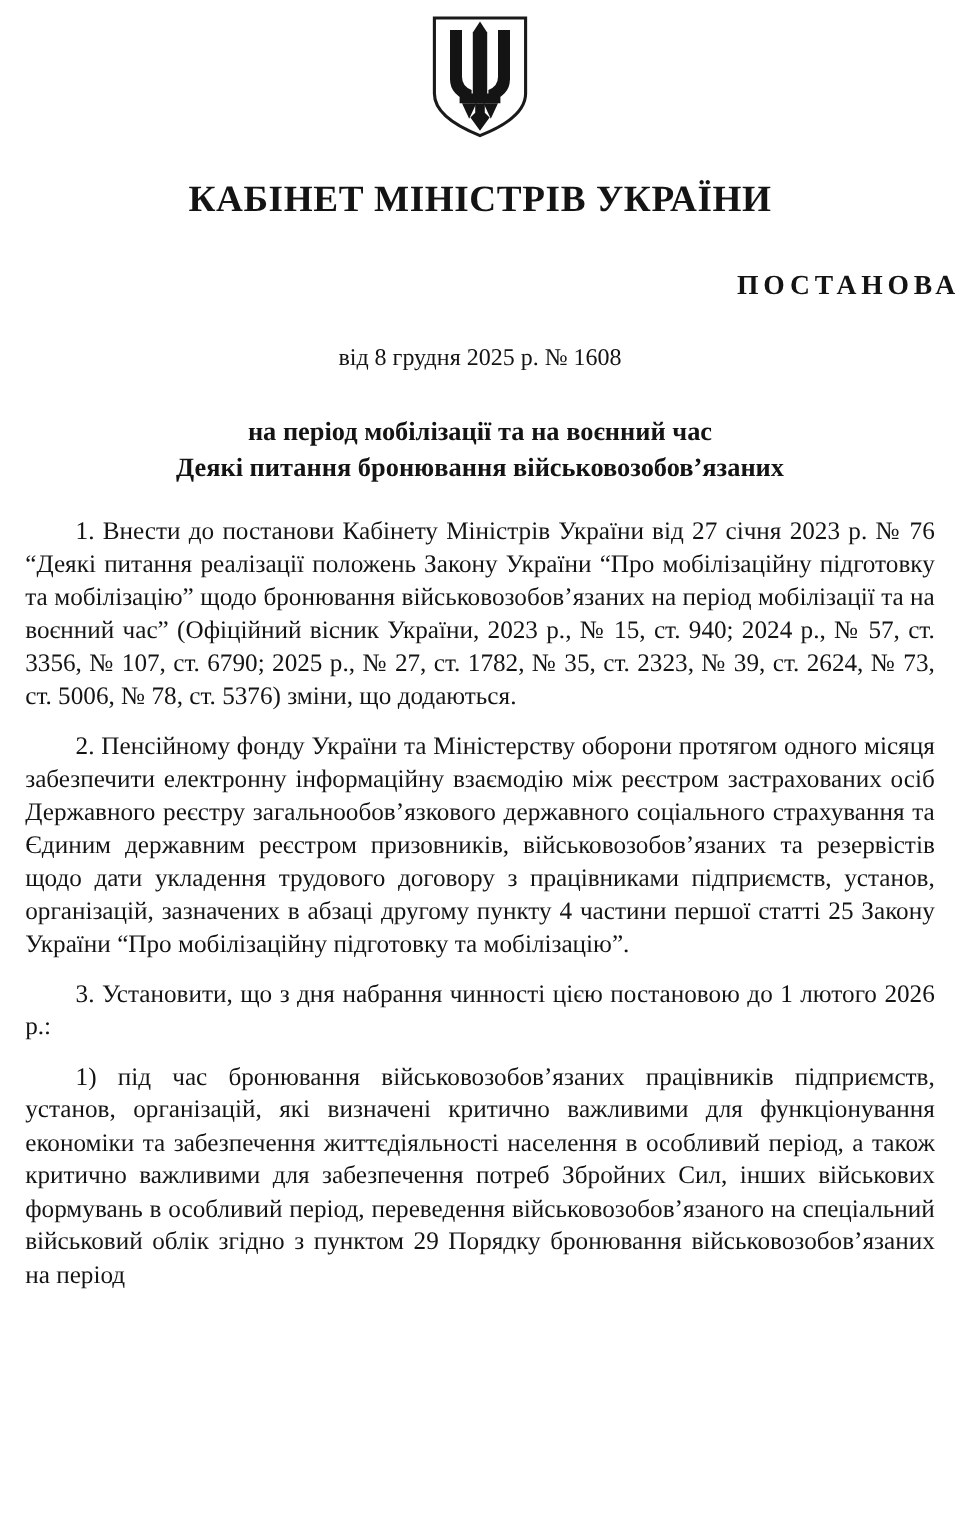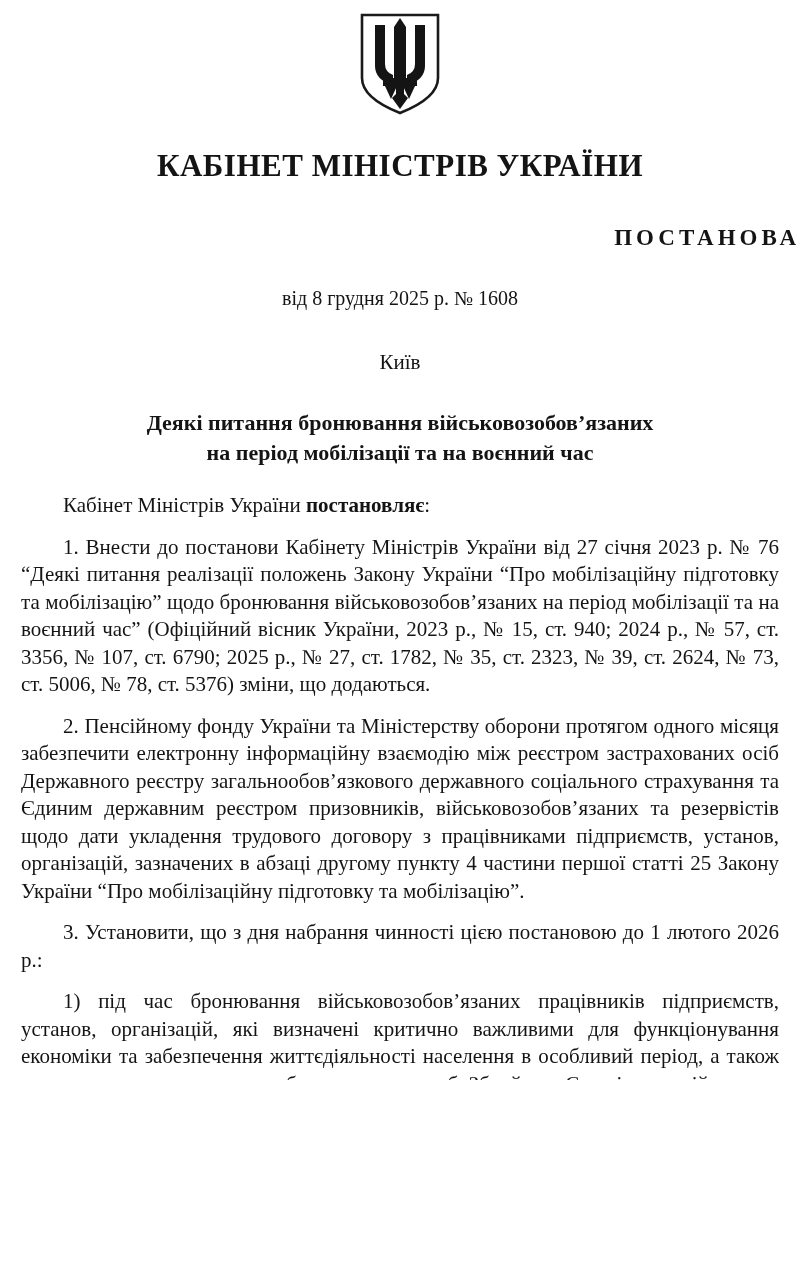--- a/index.html
+++ b/index.html
@@ -89,28 +89,26 @@
       </svg>
     </span>
   </div>
 
   <div class="org-name">КАБІНЕТ МІНІСТРІВ УКРАЇНИ</div>
 
   <div class="doc-type">ПОСТАНОВА</div>
 
   <div class="date-line">від 8 грудня 2025 р. № 1608</div>
 
-  <div class="city">Київ</div>
 
   <div class="doc-title">
+    <div>на період мобілізації та на воєнний час</div>
     <div>Деякі питання бронювання військовозобов’язаних</div>
-    <div>на період мобілізації та на воєнний час</div>
   </div>
 
   <div class="body-text">
-    <p><span>Кабінет Міністрів України </span><b>постановляє</b><span>:</span></p>
     <p>1. Внести до постанови Кабінету Міністрів України від 27 січня 2023 р. № 76 “Деякі питання реалізації положень Закону України “Про мобілізаційну підготовку та мобілізацію” щодо бронювання військовозобов’язаних на період мобілізації та на воєнний час” (Офіційний вісник України, 2023 р., № 15, ст. 940; 2024 р., № 57, ст. 3356, № 107, ст. 6790; 2025 р., № 27, ст. 1782, № 35, ст. 2323, № 39, ст. 2624, № 73, ст. 5006, № 78, ст. 5376) зміни, що додаються.</p>
     <p>2. Пенсійному фонду України та Міністерству оборони протягом одного місяця забезпечити електронну інформаційну взаємодію між реєстром застрахованих осіб Державного реєстру загальнообов’язкового державного соціального страхування та Єдиним державним реєстром призовників, військовозобов’язаних та резервістів щодо дати укладення трудового договору з працівниками підприємств, установ, організацій, зазначених в абзаці другому пункту 4 частини першої статті 25 Закону України “Про мобілізаційну підготовку та мобілізацію”.</p>
     <p>3. Установити, що з дня набрання чинності цією постановою до 1 лютого 2026 р.:</p>
     <p>1) під час бронювання військовозобов’язаних працівників підприємств, установ, організацій, які визначені критично важливими для функціонування економіки та забезпечення життєдіяльності населення в особливий період, а також критично важливими для забезпечення потреб Збройних Сил, інших військових формувань в особливий період, переведення військовозобов’язаного на спеціальний військовий облік згідно з пунктом 29 Порядку бронювання військовозобов’язаних на період</p>
   </div>
 
 </div>
 
 </body></html>

